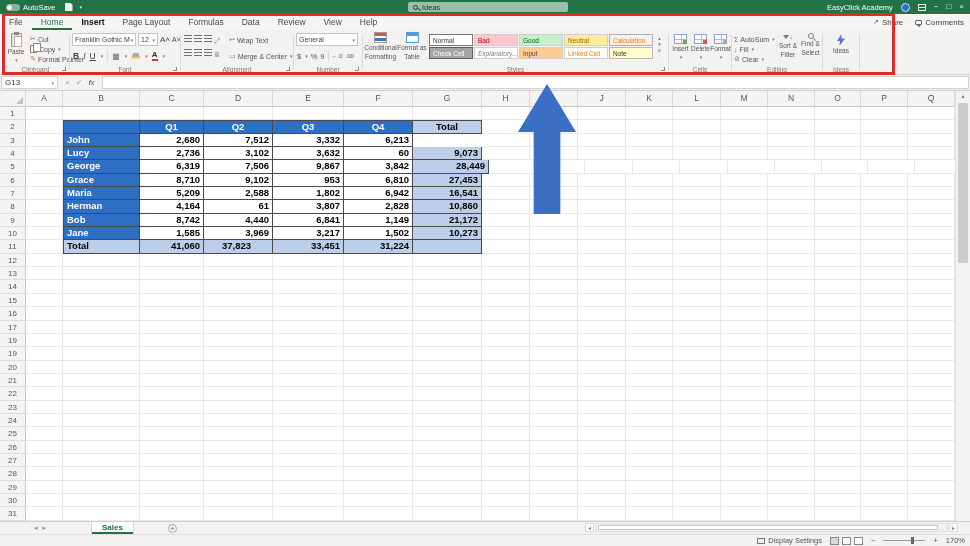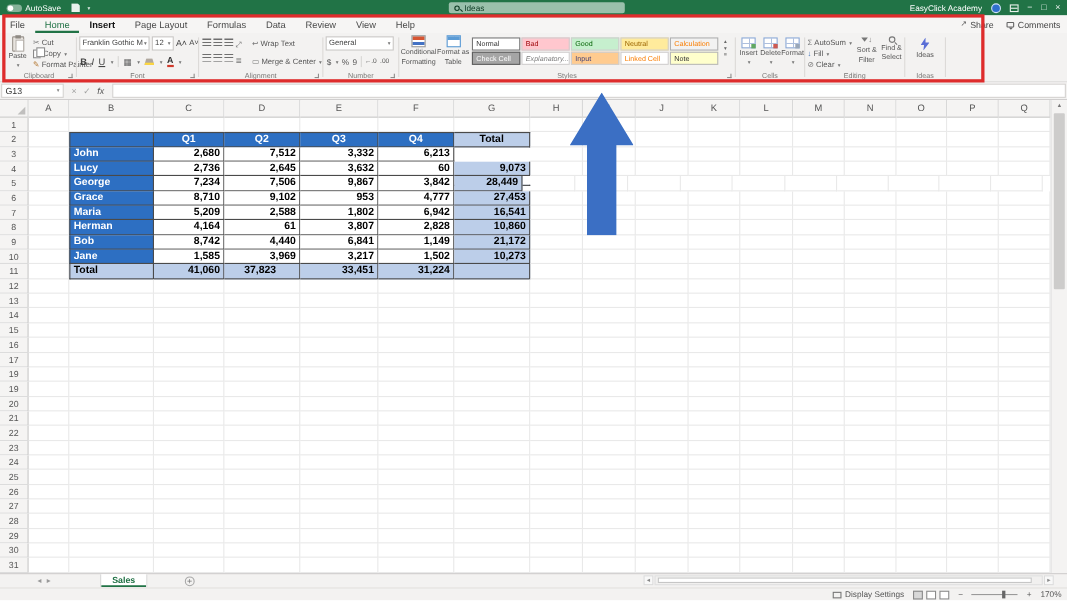--- a/index.html
+++ b/index.html
@@ -479,63 +479,63 @@
         <div class="cell" style="width: 47px;"></div>
         <div class="cell" style="width: 46px;"></div>
         <div class="cell" style="width: 47px;"></div>
         <div class="cell" style="width: 47px;"></div>
       </div>
       <div class="srow">
         <div class="rowhdr" style="width: 26px;">4</div>
         <div class="cell" style="width: 37px;"></div>
         <div class="cell tcell dk pl lb" style="width: 77px;">Lucy</div>
         <div class="cell tcell wh rt" style="width: 64px;">2,736</div>
-        <div class="cell tcell wh rt" style="width: 69px;">2,645</div>
+        <div class="cell tcell wh rt" style="width: 69px;">3,102</div>
         <div class="cell tcell wh rt" style="width: 71px;">3,632</div>
         <div class="cell tcell wh rt" style="width: 69px;">60</div>
         <div class="cell tcell lt rt" style="width: 69px;">9,073</div>
         <div class="cell" style="width: 48px;"></div>
         <div class="cell" style="width: 48px;"></div>
         <div class="cell" style="width: 48px;"></div>
         <div class="cell" style="width: 47px;"></div>
         <div class="cell" style="width: 48px;"></div>
         <div class="cell" style="width: 47px;"></div>
         <div class="cell" style="width: 47px;"></div>
         <div class="cell" style="width: 46px;"></div>
         <div class="cell" style="width: 47px;"></div>
         <div class="cell" style="width: 47px;"></div>
       </div>
       <div class="srow">
         <div class="rowhdr" style="width: 26px;">5</div>
         <div class="cell" style="width: 37px;"></div>
         <div class="cell tcell dk pl lb" style="width: 77px;">George</div>
-        <div class="cell tcell wh rt" style="width: 64px;">7,234</div>
+        <div class="cell tcell wh rt" style="width: 64px;">6,319</div>
         <div class="cell tcell wh rt" style="width: 69px;">7,506</div>
         <div class="cell tcell wh rt" style="width: 71px;">9,867</div>
         <div class="cell tcell wh rt" style="width: 69px;">3,842</div>
-        <div class="cell tcell lt rt" style="width: 62px;">28,449</div>
+        <div class="cell tcell lt rt" style="width: 76px;">28,449</div>
         <div class="cell" style="width: 48px;"></div>
         <div class="cell" style="width: 48px;"></div>
         <div class="cell" style="width: 48px;"></div>
         <div class="cell" style="width: 47px;"></div>
         <div class="cell" style="width: 48px;"></div>
         <div class="cell" style="width: 47px;"></div>
         <div class="cell" style="width: 47px;"></div>
         <div class="cell" style="width: 46px;"></div>
         <div class="cell" style="width: 47px;"></div>
         <div class="cell" style="width: 47px;"></div>
       </div>
       <div class="srow">
         <div class="rowhdr" style="width: 26px;">6</div>
         <div class="cell" style="width: 37px;"></div>
         <div class="cell tcell dk pl lb" style="width: 77px;">Grace</div>
         <div class="cell tcell wh rt" style="width: 64px;">8,710</div>
         <div class="cell tcell wh rt" style="width: 69px;">9,102</div>
         <div class="cell tcell wh rt" style="width: 71px;">953</div>
-        <div class="cell tcell wh rt" style="width: 69px;">4,777</div>
+        <div class="cell tcell wh rt" style="width: 69px;">6,810</div>
         <div class="cell tcell lt rt" style="width: 69px;">27,453</div>
         <div class="cell" style="width: 48px;"></div>
         <div class="cell" style="width: 48px;"></div>
         <div class="cell" style="width: 48px;"></div>
         <div class="cell" style="width: 47px;"></div>
         <div class="cell" style="width: 48px;"></div>
         <div class="cell" style="width: 47px;"></div>
         <div class="cell" style="width: 47px;"></div>
         <div class="cell" style="width: 46px;"></div>
         <div class="cell" style="width: 47px;"></div>

